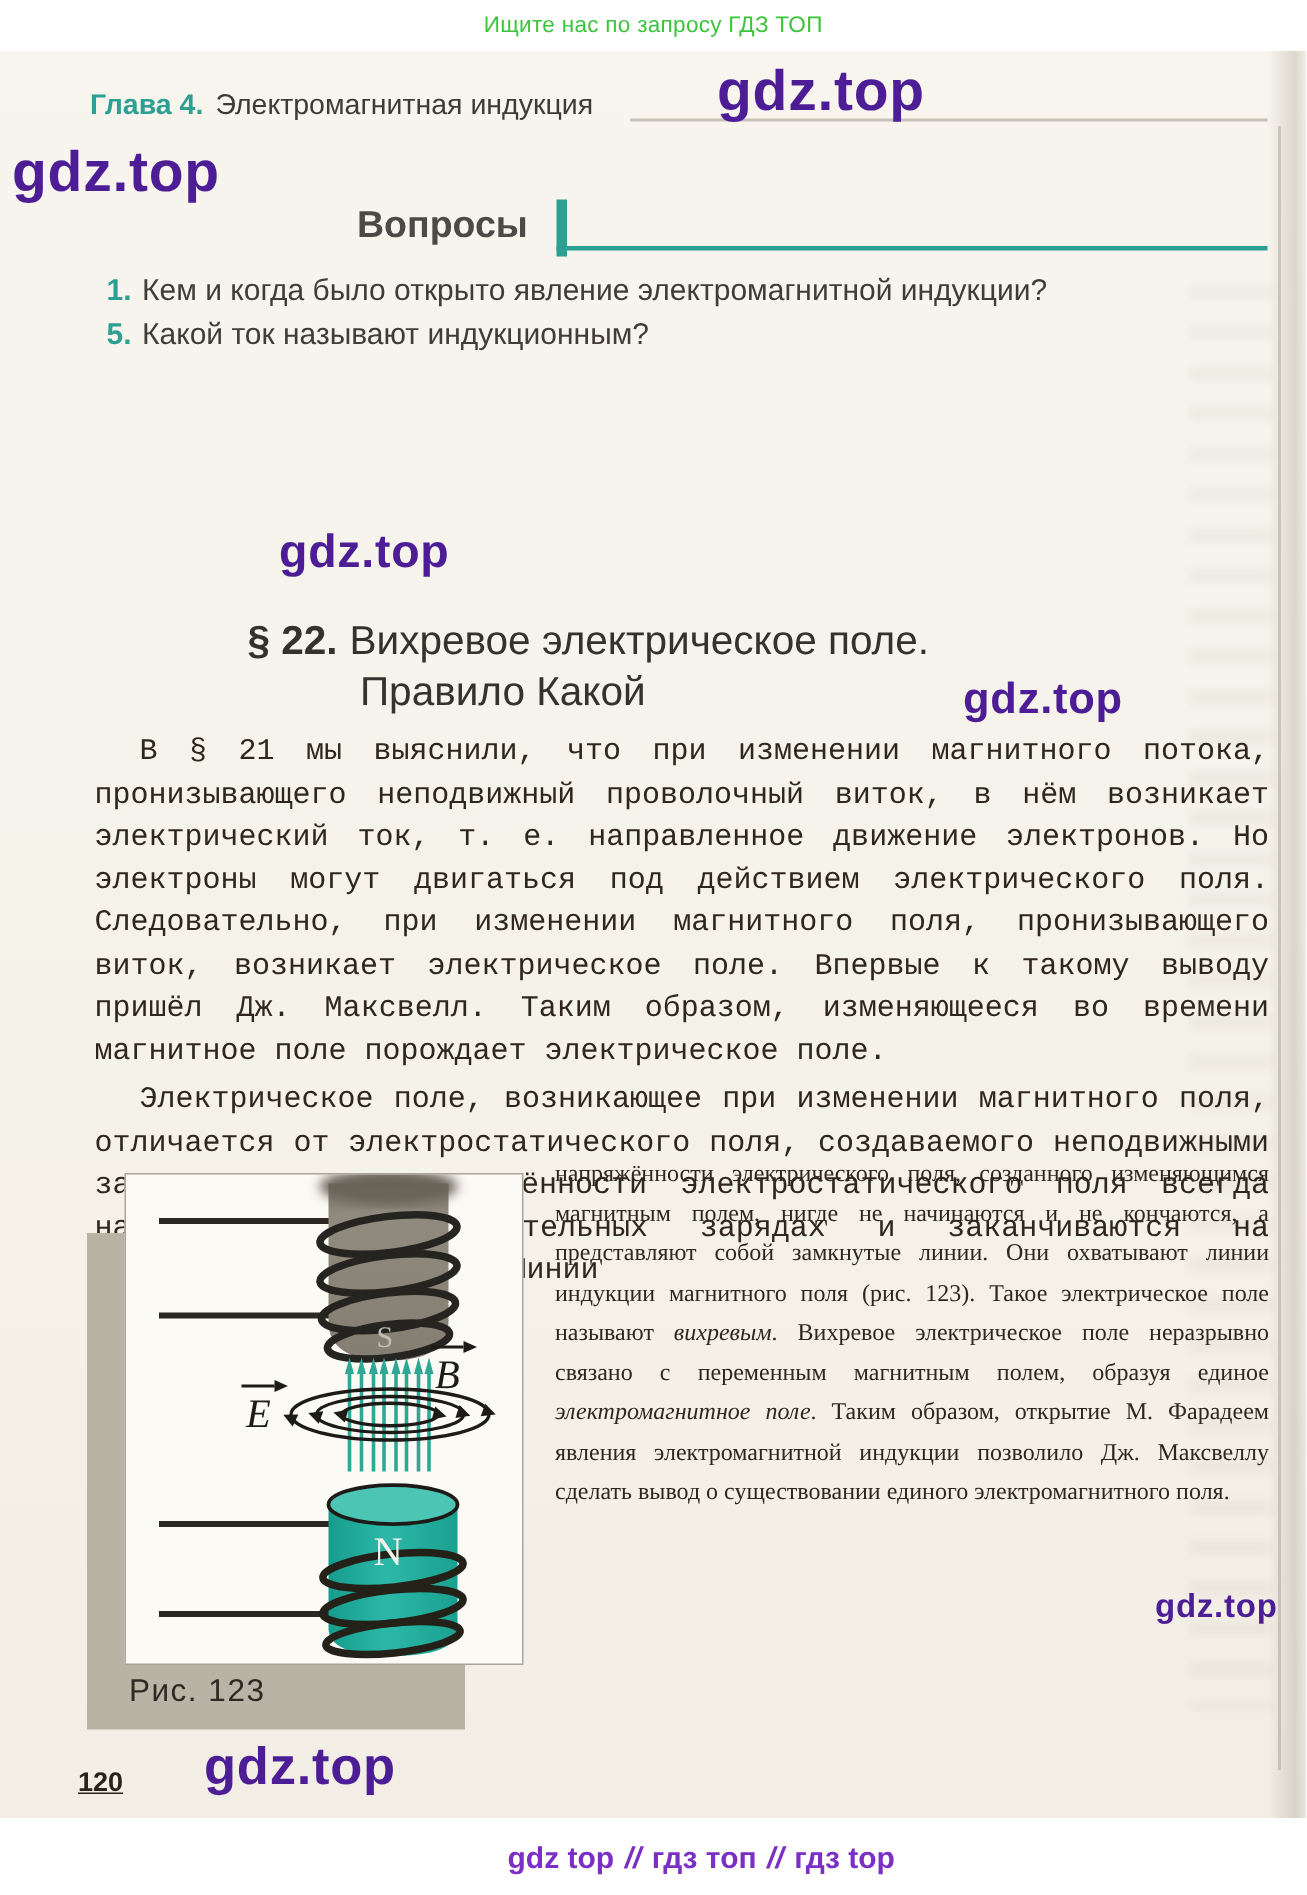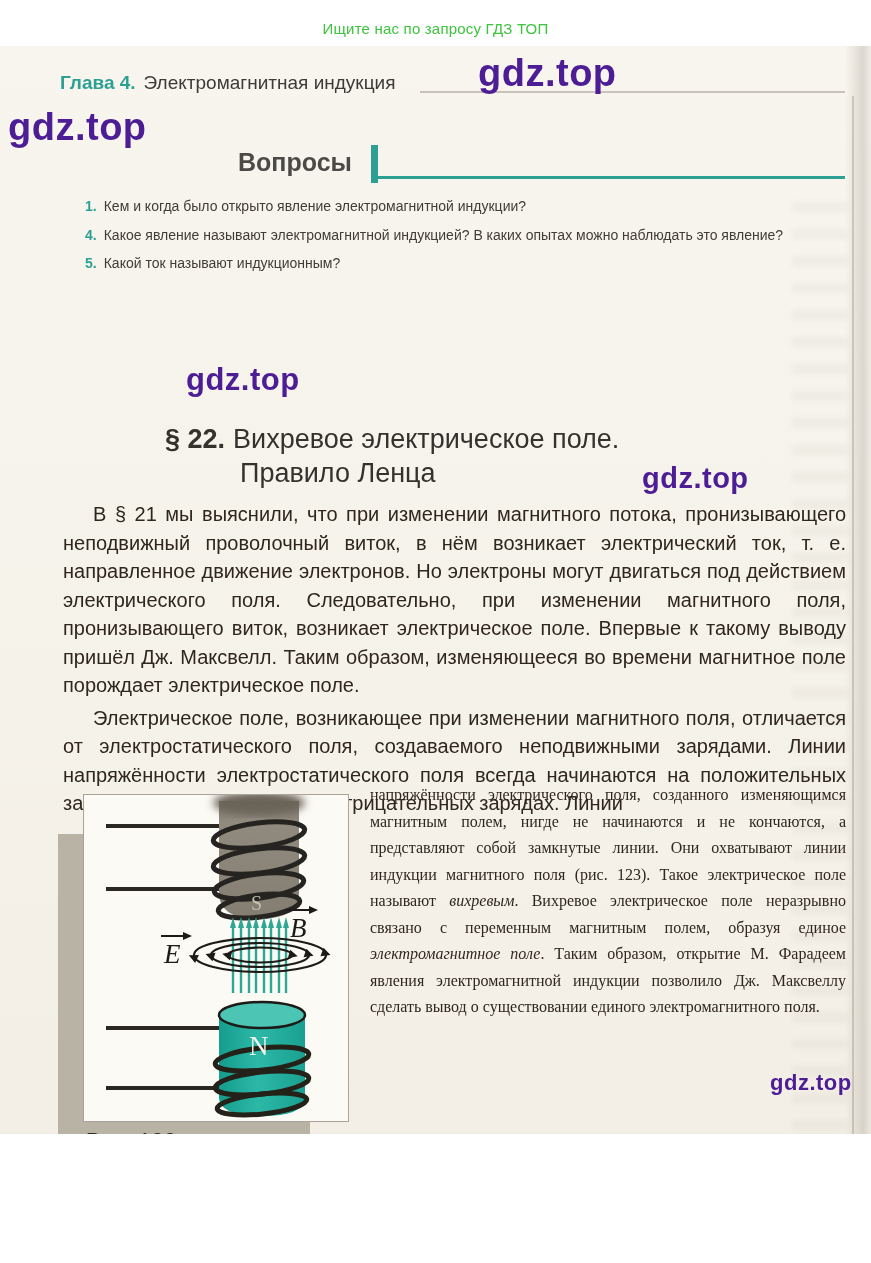--- a/index.html
+++ b/index.html
@@ -1,18 +1,18 @@
 <!DOCTYPE html>
 <html><head>
 <meta charset="utf-8">
 <style>
   html,body { margin:0; padding:0; background:#ffffff; }
   .screen {
-    position:relative; width:871px; height:1122px; overflow:hidden;
-    background:#ffffff; font-family:"Liberation Sans", sans-serif;margin-top:12px;
+    position:relative; width:871px; height:1263px; overflow:hidden;
+    background:#ffffff; font-family:"Liberation Sans", sans-serif;
   }
   .page-bg {
     position:absolute; left:0; top:34px; width:871px; height:1178px;
     background:linear-gradient(180deg,#f8f5ee 0%,#f5f2ea 55%,#f2eee5 100%);
   }
   .gutter-shade {
     position:absolute; left:845px; top:34px; width:26px; height:1178px;
     background:linear-gradient(90deg, rgba(0,0,0,0) 0%, rgba(120,112,98,0.22) 70%, rgba(120,112,98,0.06) 100%);
   }
   .gutter-line { position:absolute; left:852px; top:84px; width:2px; height:1096px; background:rgba(140,132,118,0.35); }
@@ -35,31 +35,31 @@
   .wm-b { left:8px;   top:94px;  font-size:38px; }
   .wm-c { left:186px; top:350px; font-size:31px; }
   .wm-d { left:642px; top:450px; font-size:29px; }
   .wm-e { left:770px; top:1058px;font-size:22px; }
   .wm-f { left:136px; top:1158px;font-size:35px; }
 
   .q-heading { position:absolute; left:238px; top:136px; font-size:25px; font-weight:bold; color:#4b4a46; }
   .q-bar  { position:absolute; left:371px; top:133px; width:7px;  height:38px; background:#2da094; }
   .q-line { position:absolute; left:371px; top:164px; width:474px; height:3px; background:#2da094; }
 
-  .questions { position:absolute; left:85px; top:180px; width:762px; font-size:14px; line-height:28.5px; color:#403c36; }
+  .questions { position:absolute; left:71px; top:180px; width:762px; font-size:20px; line-height:28.5px; color:#403c36; }
   .q-num { color:#2da094; font-weight:bold; margin-right:7px; }
   .q-em { font-style:italic; }
 
   .sec { position:absolute; left:165px; top:410px; font-size:27px; line-height:34px; color:#34322d; }
   .sec .num { font-weight:bold; margin-right:8px; }
   .sec-line2 { padding-left:75px; }
 
   .text-flow { position:absolute; left:63px; top:488px; width:783px; }
   .para {
-    margin:0 0 4px 0; font-family:Liberation Sans, sans-serif; font-size:20px;
+    margin:0 0 4px 0; font-family:Liberation Mono, monospace; font-size:20px;
     line-height:28.5px; text-align:justify; color:#2f271d; text-indent:30px;
   }
   .col {
     position:absolute; left:370px; top:770px; width:476px;
     font-family:"Liberation Serif", serif; font-size:16px; line-height:26.5px;
     text-align:justify; color:#2f271d;
   }
   .col .para3 { margin:0; text-indent:30px; }
   .col em { font-style:italic; }
 
@@ -97,32 +97,29 @@
 
   <div class="q-heading">Вопросы</div>
   <div class="q-bar"></div>
   <div class="q-line"></div>
 
   <div class="questions">
     <div class="q-item">
       <span class="q-num">1.</span><span>Кем и когда было открыто явление электромагнитной индукции?</span>
     </div>
     <div class="q-item">
-      <span class="q-num">4.</span><span>Какое явление называют электромагнитной индукцией? В каких опытах можно наблюдать это явление?</span>
-    </div>
-    <div class="q-item">
       <span class="q-num">5.</span><span>Какой ток называют индукционным?</span>
     </div>
   </div>
 
   <div class="wm wm-c">gdz.top</div>
 
   <div class="sec">
     <div><span class="num">§ 22.</span><span>Вихревое электрическое поле.</span></div>
-    <div class="sec-line2">Правило Ленца</div>
+    <div class="sec-line2">Правило Какой</div>
   </div>
 
   <div class="wm wm-d">gdz.top</div>
 
   <div class="text-flow">
     <p class="para">В § 21 мы выяснили, что при изменении магнитного потока, пронизывающего неподвижный проволочный виток, в нём возникает электрический ток, т. е. направленное движение электронов. Но электроны могут двигаться под действием электрического поля. Следовательно, при изменении магнитного поля, пронизывающего виток, возникает электрическое поле. Впервые к такому выводу пришёл Дж. Максвелл. Таким образом, изменяющееся во времени магнитное поле порождает электрическое поле.</p>
     <p class="para">Электрическое поле, возникающее при изменении магнитного поля, отличается от электростатического поля, создаваемого неподвижными зарядами. Линии напряжённости электростатического поля всегда начинаются на положительных зарядах и заканчиваются на отрицательных зарядах. Линии</p>
   </div>
 
   <div class="col">

